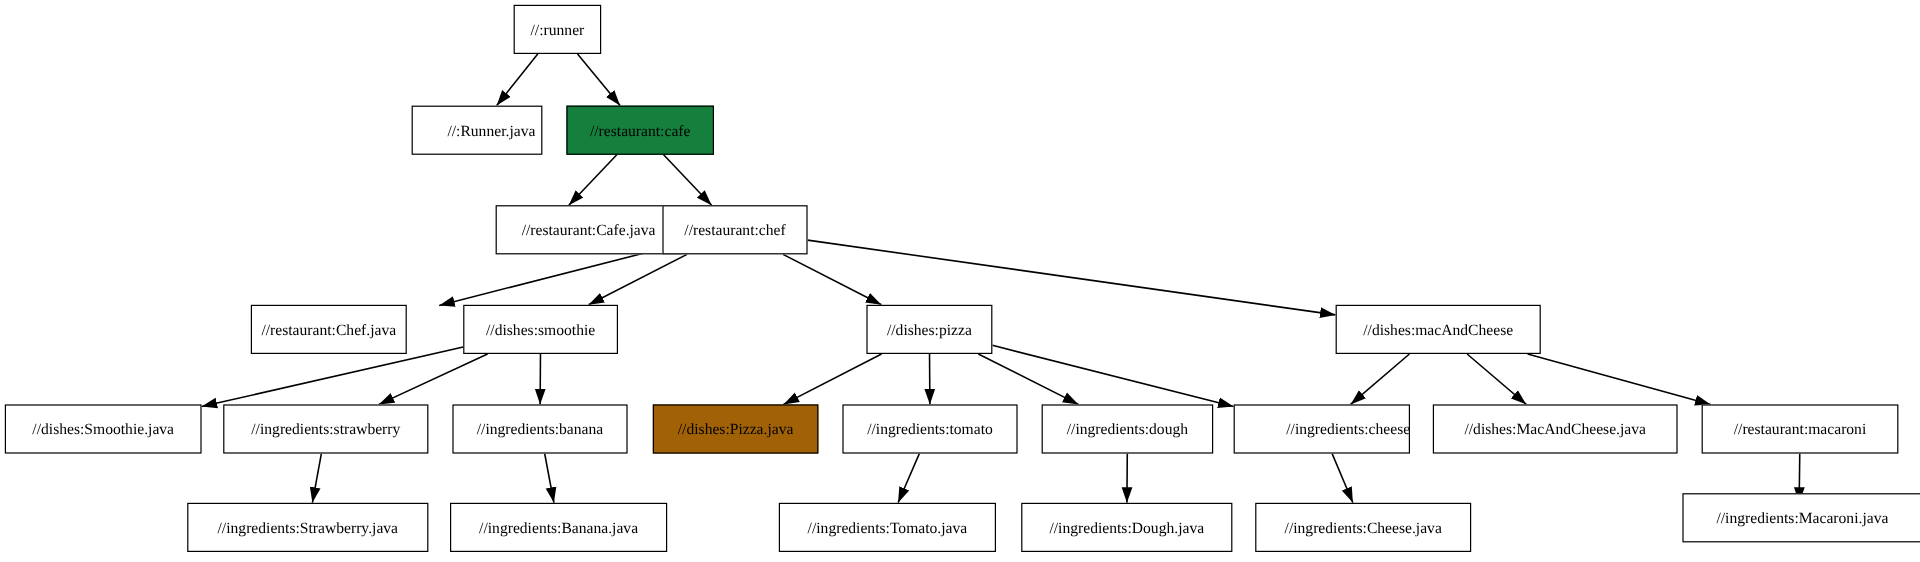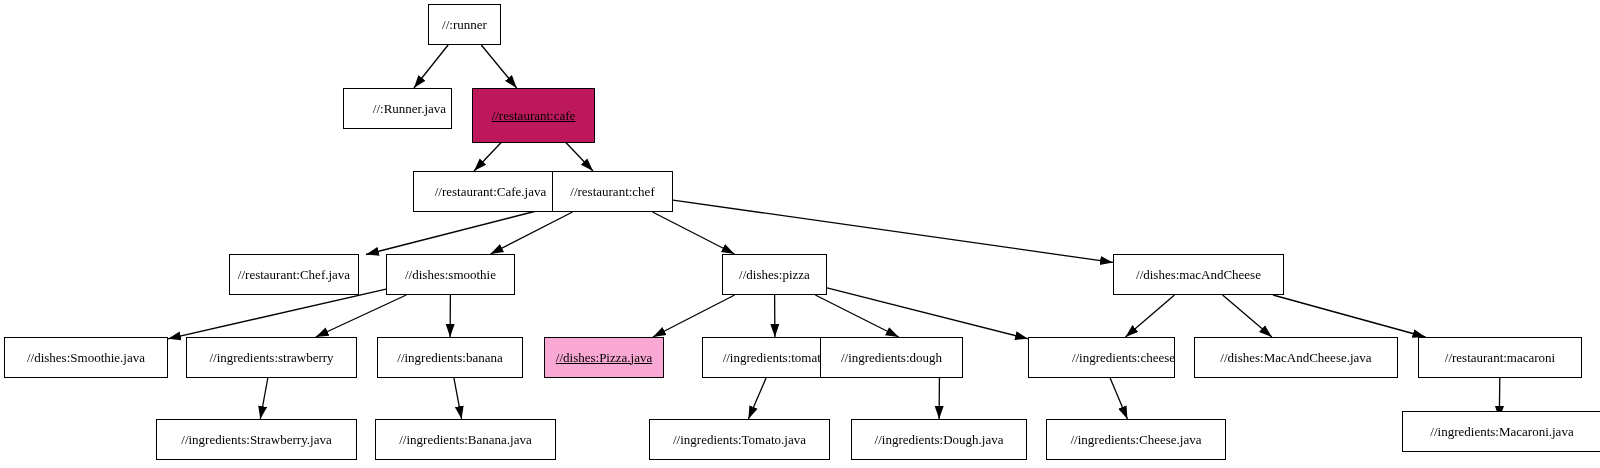--- a/index.html
+++ b/index.html
@@ -69,33 +69,33 @@
         <line x1="1110.1" y1="378.0" x2="1127.4" y2="419.0" stroke="#000000" stroke-width="1.3" marker-end="url(#arrowhead)"></line>
         <line x1="1174.5" y1="295.0" x2="1125.5" y2="337.0" stroke="#000000" stroke-width="1.3" marker-end="url(#arrowhead)"></line>
         <line x1="1222.6" y1="295.0" x2="1271.9" y2="337.0" stroke="#000000" stroke-width="1.3" marker-end="url(#arrowhead)"></line>
         <line x1="1273.0" y1="295.0" x2="1425.5" y2="337.0" stroke="#000000" stroke-width="1.3" marker-end="url(#arrowhead)"></line>
         <line x1="1499.8" y1="378.0" x2="1499.3" y2="419.0" stroke="#000000" stroke-width="1.3" marker-end="url(#arrowhead)"></line>
       </g>
   </svg>
   <div id="nodes-layer">
       <div class="node" style="left: 428px; top: 4px; width: 73px; height: 41px; background: rgb(255, 255, 255); border-color: rgb(0, 0, 0);">//:runner</div>
       <div class="node" style="left: 343px; top: 88px; width: 109px; height: 41px; background: rgb(255, 255, 255); border-color: rgb(0, 0, 0); padding-left: 24px;">//:Runner.java</div>
-      <div class="node" style="left: 472px; top: 88px; width: 123px; height: 55px; background: #be185d; border-color: rgb(0, 0, 0); text-decoration: underline;">//restaurant:cafe</div>
+      <div class="node" style="left: 472px; top: 88px; width: 123px; height: 41px; background: #15803d; border-color: rgb(0, 0, 0);">//restaurant:cafe</div>
       <div class="node" style="left: 377px; top: 171px; width: 155px; height: 41px; background: rgb(255, 255, 255); border-color: rgb(0, 0, 0); margin-left: 36px;">//restaurant:Cafe.java</div>
       <div class="node" style="left: 552px; top: 171px; width: 121px; height: 41px; background: rgb(255, 255, 255); border-color: rgb(0, 0, 0);">//restaurant:chef</div>
-      <div class="node" style="left: 209px; top: 254px; width: 130px; height: 41px; background: rgb(255, 255, 255); border-color: rgb(0, 0, 0); margin-left: 20px;">//restaurant:Chef.java</div>
+      <div class="node" style="left: 209px; top: 254px; width: 130px; height: 41px; background: rgb(255, 255, 255); border-color: rgb(0, 0, 0);">//restaurant:Chef.java</div>
       <div class="node" style="left: 386px; top: 254px; width: 129px; height: 41px; background: rgb(255, 255, 255); border-color: rgb(0, 0, 0);">//dishes:smoothie</div>
       <div class="node" style="left: 722px; top: 254px; width: 105px; height: 41px; background: rgb(255, 255, 255); border-color: rgb(0, 0, 0);">//dishes:pizza</div>
       <div class="node" style="left: 1113px; top: 254px; width: 171px; height: 41px; background: rgb(255, 255, 255); border-color: rgb(0, 0, 0);">//dishes:macAndCheese</div>
       <div class="node" style="left: 4px; top: 337px; width: 164px; height: 41px; background: rgb(255, 255, 255); border-color: rgb(0, 0, 0);">//dishes:Smoothie.java</div>
       <div class="node" style="left: 186px; top: 337px; width: 171px; height: 41px; background: rgb(255, 255, 255); border-color: rgb(0, 0, 0);">//ingredients:strawberry</div>
       <div class="node" style="left: 377px; top: 337px; width: 146px; height: 41px; background: rgb(255, 255, 255); border-color: rgb(0, 0, 0);">//ingredients:banana</div>
-      <div class="node" style="left: 544px; top: 337px; width: 120px; height: 41px; background: #f9a8d4; border-color: rgb(0, 0, 0); text-decoration: underline;">//dishes:Pizza.java</div>
+      <div class="node" style="left: 544px; top: 337px; width: 138px; height: 41px; background: #a16207; border-color: rgb(0, 0, 0);">//dishes:Pizza.java</div>
       <div class="node" style="left: 702px; top: 337px; width: 146px; height: 41px; background: rgb(255, 255, 255); border-color: rgb(0, 0, 0);">//ingredients:tomato</div>
-      <div class="node" style="left: 820px; top: 337px; width: 143px; height: 41px; background: rgb(255, 255, 255); border-color: rgb(0, 0, 0);">//ingredients:dough</div>
+      <div class="node" style="left: 868px; top: 337px; width: 143px; height: 41px; background: rgb(255, 255, 255); border-color: rgb(0, 0, 0);">//ingredients:dough</div>
       <div class="node" style="left: 1028px; top: 337px; width: 147px; height: 41px; background: rgb(255, 255, 255); border-color: rgb(0, 0, 0); padding-left: 44px;">//ingredients:cheese</div>
       <div class="node" style="left: 1194px; top: 337px; width: 204px; height: 41px; background: rgb(255, 255, 255); border-color: rgb(0, 0, 0);">//dishes:MacAndCheese.java</div>
       <div class="node" style="left: 1418px; top: 337px; width: 164px; height: 41px; background: rgb(255, 255, 255); border-color: rgb(0, 0, 0);">//restaurant:macaroni</div>
       <div class="node" style="left: 156px; top: 419px; width: 201px; height: 41px; background: rgb(255, 255, 255); border-color: rgb(0, 0, 0);">//ingredients:Strawberry.java</div>
       <div class="node" style="left: 375px; top: 419px; width: 181px; height: 41px; background: rgb(255, 255, 255); border-color: rgb(0, 0, 0);">//ingredients:Banana.java</div>
       <div class="node" style="left: 649px; top: 419px; width: 181px; height: 41px; background: rgb(255, 255, 255); border-color: rgb(0, 0, 0);">//ingredients:Tomato.java</div>
       <div class="node" style="left: 851px; top: 419px; width: 176px; height: 41px; background: rgb(255, 255, 255); border-color: rgb(0, 0, 0); text-align: center;">//ingredients:Dough.java</div>
       <div class="node" style="left: 1046px; top: 419px; width: 180px; height: 41px; background: rgb(255, 255, 255); border-color: rgb(0, 0, 0);">//ingredients:Cheese.java</div>
       <div class="node" style="left: 1402px; top: 411px; width: 200px; height: 41px; background: rgb(255, 255, 255); border-color: rgb(0, 0, 0); text-align: right;">//ingredients:Macaroni.java</div>
     </div>

